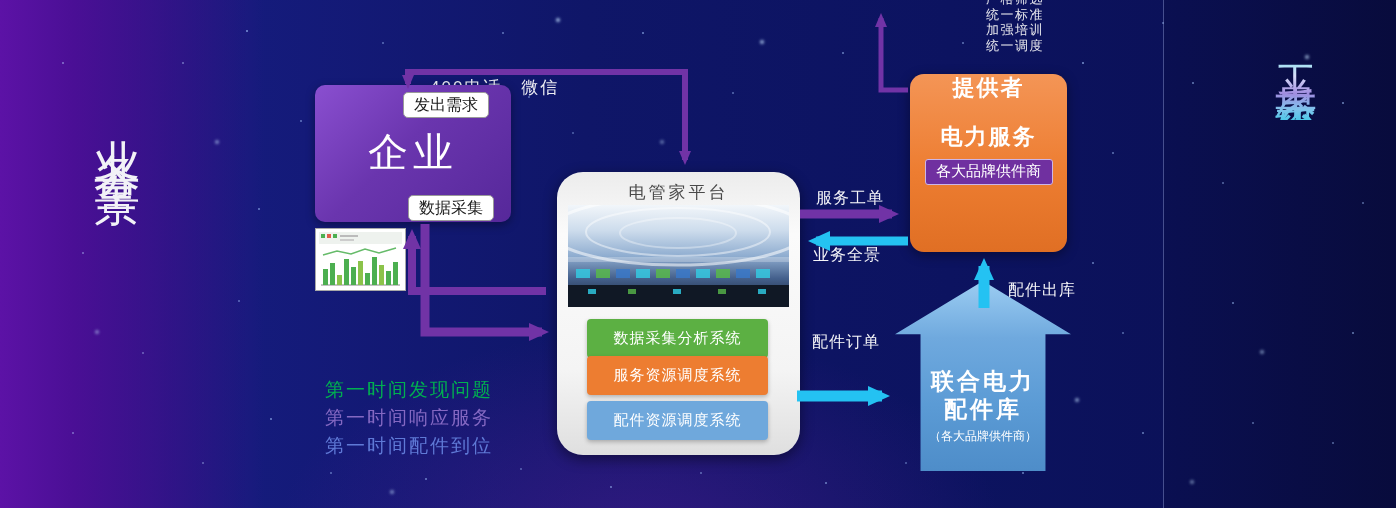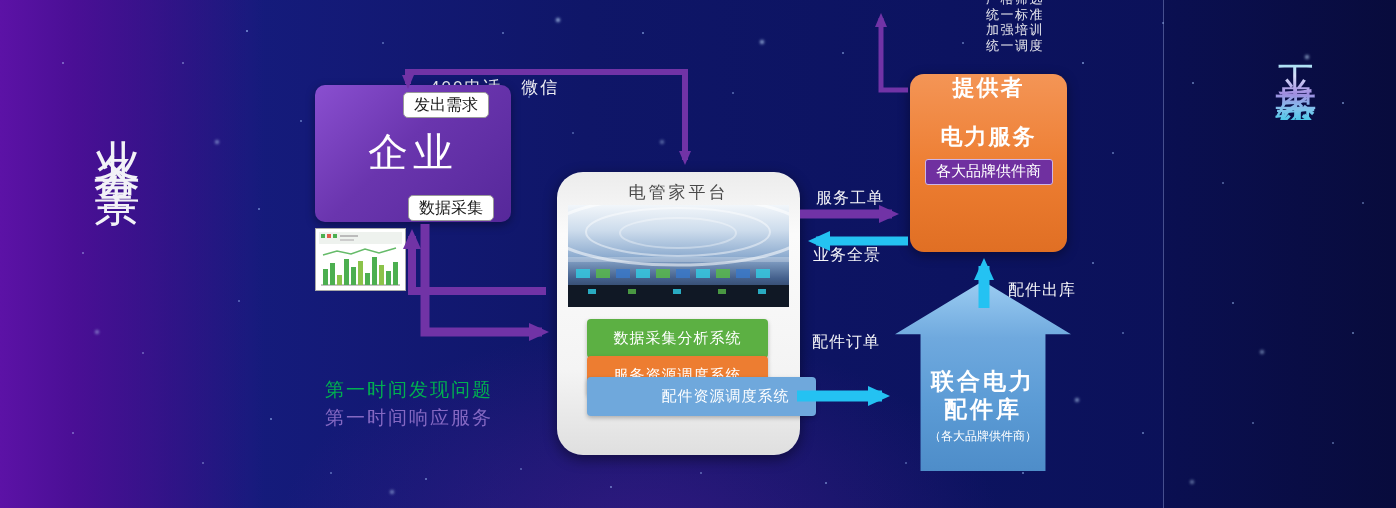--- a/index.html
+++ b/index.html
@@ -66,21 +66,21 @@
     border:1px solid #a8a8a8;box-sizing:border-box;}
 
   .platform{position:absolute;left:557px;top:172px;width:243px;height:283px;border-radius:26px;
     background:linear-gradient(180deg,#ececec 0%,#fbfbfb 22%,#f4f4f4 70%,#dfdfdf 100%);
     box-shadow:0 4px 14px rgba(0,0,0,.45);}
   .platform-title{text-align:center;margin-top:9px;font-size:17px;color:#4a4a4a;letter-spacing:3px;}
   .photo{position:absolute;left:11px;top:33px;width:221px;height:102px;overflow:hidden;}
   .sys-bar{position:absolute;left:30px;width:181px;height:39px;border-radius:4px;color:#fff;
     font-size:15px;display:flex;align-items:center;justify-content:center;letter-spacing:1px;
     box-shadow:0 2px 4px rgba(0,0,0,.25);}
-  .sys-bar.b0{top:147px;} .sys-bar.b1{top:184px;} .sys-bar.b2{top:205px;padding-left:48px;}
+  .sys-bar.b0{top:147px;} .sys-bar.b1{top:184px;} .sys-bar.b2{top:229px;}
 
   .provider{position:absolute;left:910px;top:74px;width:157px;height:178px;border-radius:14px;
     background:linear-gradient(180deg,#f49556 0%,#ed7d31 55%,#e06f24 100%);
     box-shadow:0 3px 12px rgba(0,0,0,.4);text-align:center;color:#fff;}
   .provider-t{font-size:22px;font-weight:bold;line-height:27px;letter-spacing:2px;}
   .provider-t.first{margin-top:22px;}
   .provider-sub{font-size:12.5px;line-height:16px;margin-top:6px;padding:0 12px;}
   .provider-btn{margin:9px auto 0;width:126px;height:24px;background:#7030A0;
     border:1px solid #cdb6e6;border-radius:3px;font-size:15px;line-height:22px;color:#fff;}
 
@@ -218,20 +218,21 @@
     <div class="house-sub">（各大品牌供件商）</div>
   </div>
 
   <div class="flabel fl-service">服务工单</div>
   <div class="flabel fl-demand">业务全景</div>
   <div class="flabel fl-order">配件订单</div>
   <div class="flabel fl-out">配件出库</div>
 
   <div class="slogan sg0" style="color: rgb(0, 176, 80);">第一时间发现问题</div>
   <div class="slogan sg1" style="color: rgb(132, 104, 194);">第一时间响应服务</div>
+  <div class="slogan sg2" style="color: rgb(95, 121, 214);">第一时间配件到位</div>
 
   <svg class="arrows" width="1396" height="508" viewBox="0 0 1396 508">
     <defs>
       <marker id="mP" markerUnits="userSpaceOnUse" markerWidth="24" markerHeight="24" refX="15" refY="12" orient="auto">
         <path d="M2,3 L22,12 L2,21 Z" fill="#7133A6"></path>
       </marker>
       <marker id="mPs" markerUnits="userSpaceOnUse" markerWidth="16" markerHeight="16" refX="10" refY="8" orient="auto">
         <path d="M1,2 L15,8 L1,14 Z" fill="#7133A6"></path>
       </marker>
       <marker id="mC" markerUnits="userSpaceOnUse" markerWidth="26" markerHeight="26" refX="16" refY="13" orient="auto">

